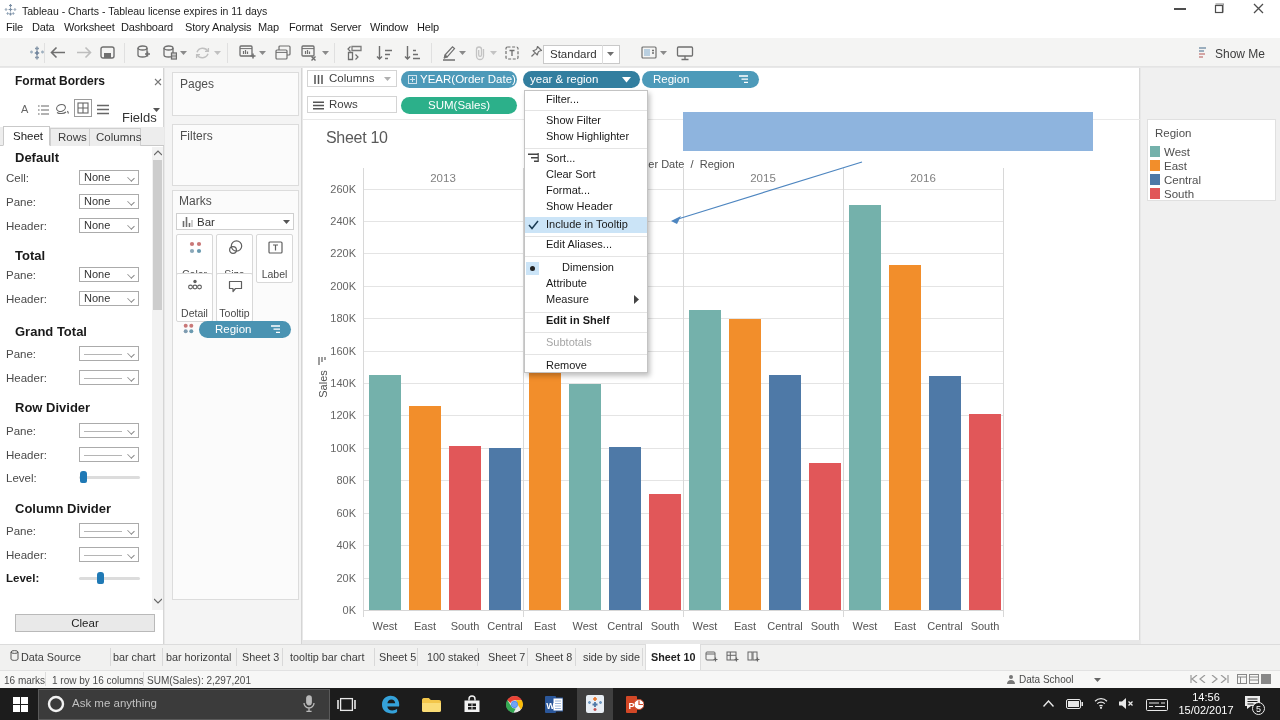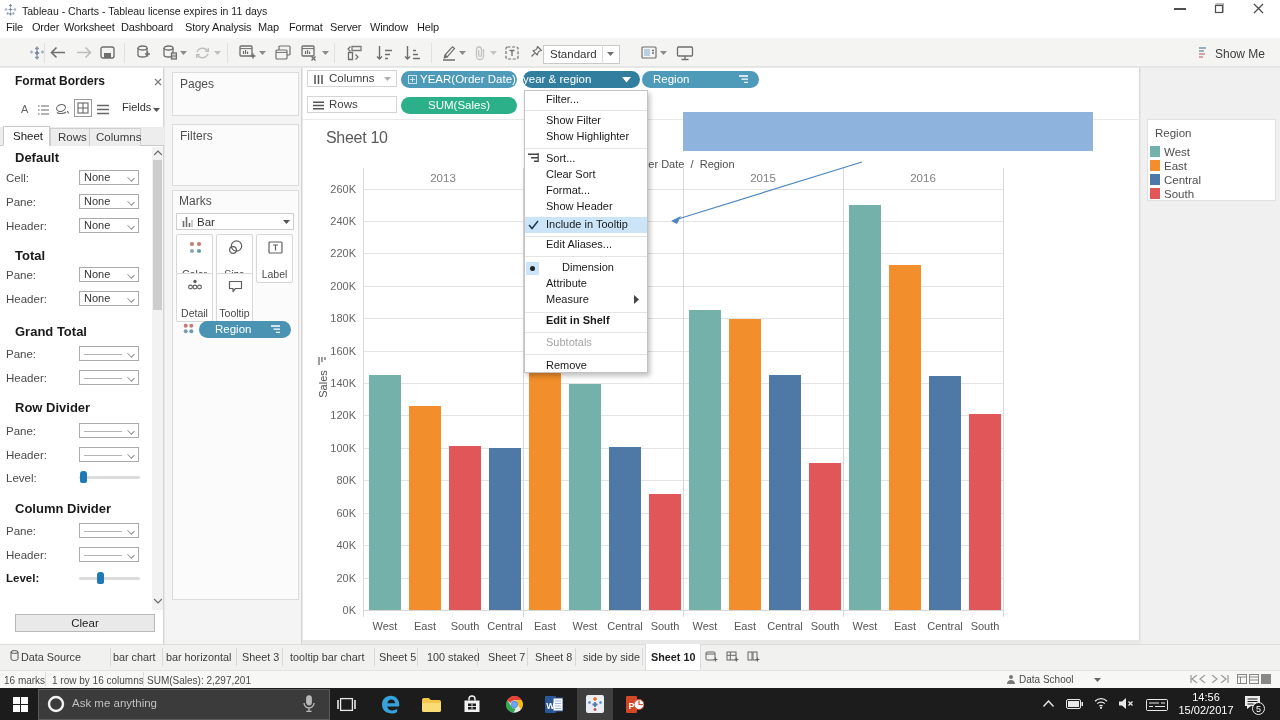--- a/index.html
+++ b/index.html
@@ -47,21 +47,21 @@
         <rect x="2.5" y="2.5" width="7" height="7"></rect>
         <path d="M2.5 1h8.5v8.5" opacity="0.7"></path>
       </g>
     </svg>
 <svg class="abs" style="left:1253px;top:3px" width="11" height="11" viewBox="0 0 11 11">
       <path d="M1 1l9 9M10 1l-9 9" stroke="#4d4d4d" stroke-width="1.3"></path>
     </svg>
 
 <div class="abs" style="left:0;top:19px;width:1280px;height:19px;background:#fff"></div>
 <div class="abs" style="left:6px;top:21px;font-size:11px;color:#1d1d1d;letter-spacing:-0.2px">File</div>
-<div class="abs" style="left:32px;top:21px;font-size:11px;color:#1d1d1d;letter-spacing:-0.2px">Order</div>
+<div class="abs" style="left:32px;top:21px;font-size:11px;color:#1d1d1d;letter-spacing:-0.2px">Data</div>
 <div class="abs" style="left:64px;top:21px;font-size:11px;color:#1d1d1d;letter-spacing:-0.2px">Worksheet</div>
 <div class="abs" style="left:121px;top:21px;font-size:11px;color:#1d1d1d;letter-spacing:-0.2px">Dashboard</div>
 <div class="abs" style="left:185px;top:21px;font-size:11px;color:#1d1d1d;letter-spacing:-0.2px">Story</div>
 <div class="abs" style="left:212px;top:21px;font-size:11px;color:#1d1d1d;letter-spacing:-0.2px">Analysis</div>
 <div class="abs" style="left:258px;top:21px;font-size:11px;color:#1d1d1d;letter-spacing:-0.2px">Map</div>
 <div class="abs" style="left:289px;top:21px;font-size:11px;color:#1d1d1d;letter-spacing:-0.2px">Format</div>
 <div class="abs" style="left:330px;top:21px;font-size:11px;color:#1d1d1d;letter-spacing:-0.2px">Server</div>
 <div class="abs" style="left:370px;top:21px;font-size:11px;color:#1d1d1d;letter-spacing:-0.2px">Window</div>
 <div class="abs" style="left:417px;top:21px;font-size:11px;color:#1d1d1d;letter-spacing:-0.2px">Help</div>
 
@@ -245,21 +245,21 @@
       <g stroke="#666" stroke-width="1.1" fill="none">
         <rect x="1" y="1" width="10" height="10"></rect>
         <path d="M6 1v10M1 6h10"></path>
       </g>
     </svg>
 <svg class="abs" style="left:97px;top:104px" width="12" height="11" viewBox="0 0 12 11">
       <g stroke="#666" stroke-width="1.4">
         <path d="M0 1.5h12M0 5.5h12M0 9.5h12"></path>
       </g>
     </svg>
-<div class="abs" style="left:122px;top:101px;font-size:11px;color:#333">Fields</div>
+<div class="abs" style="left:122px;top:110px;font-size:13px;color:#333">Fields</div>
 <svg class="abs" style="left:153px;top:108px" width="7" height="5" viewBox="0 0 7 5">
       <path d="M0 0l3.5 4L7 0z" fill="#555"></path>
     </svg>
 
 <div class="abs" style="left:0;top:127px;width:164px;height:19px;background:#ededed;border-bottom:1px solid #c9c9c9"></div>
 <div class="abs" style="left:50px;top:128px;width:40px;height:18px;background:#ededed;border:1px solid #cfcfcf;border-bottom:none"></div>
 <div class="abs" style="left:90px;top:128px;width:51px;height:18px;background:#ededed;border:1px solid #cfcfcf;border-bottom:none;border-left:none"></div>
 <div class="abs" style="left:3px;top:126px;width:47px;height:20px;background:#fff;border:1px solid #c9c9c9;border-bottom:1px solid #fff"></div>
 <div class="abs" style="left:13px;top:130px;font-size:11.5px;color:#1a1a1a">Sheet</div>
 <div class="abs" style="left:58px;top:131px;font-size:11.5px;color:#3c3c3c">Rows</div>
@@ -422,21 +422,21 @@
 </div>
 <div class="pill" style="left:401px;top:71px;width:116px;background:#4d9ab9">
  <svg style="position:absolute;left:7px;top:4px" width="9" height="9" viewBox="0 0 9 9">
         <g stroke="#cfe3ee" stroke-width="1" fill="none">
           <rect x="0.5" y="0.5" width="8" height="8"></rect>
           <path d="M4.5 2v5M2 4.5h5"></path>
         </g>
       </svg>
  <span style="margin-left:19px">YEAR(Order Date)</span></div>
 <div class="pill" style="left:523px;top:71px;width:117px;background:#327e9f">
- <span style="margin-left:0">year &amp; region</span>
+ <span style="margin-left:7px">year &amp; region</span>
  <svg style="position:absolute;right:9px;top:6px" width="9" height="6" viewBox="0 0 9 6">
         <path d="M0 0l4.5 5.5L9 0z" fill="#fff"></path>
       </svg></div>
 <div class="pill" style="left:642px;top:71px;width:117px;background:#4d9ab9">
  <span style="margin-left:11px">Region</span>
  <svg style="position:absolute;right:10px;top:4px" width="10" height="9" viewBox="0 0 10 9">
         <g stroke="#fff" stroke-width="1.3" fill="none">
           <path d="M0 1h9M2.5 4.2h6.5M5 7.4h4"></path>
         </g>
       </svg></div>

